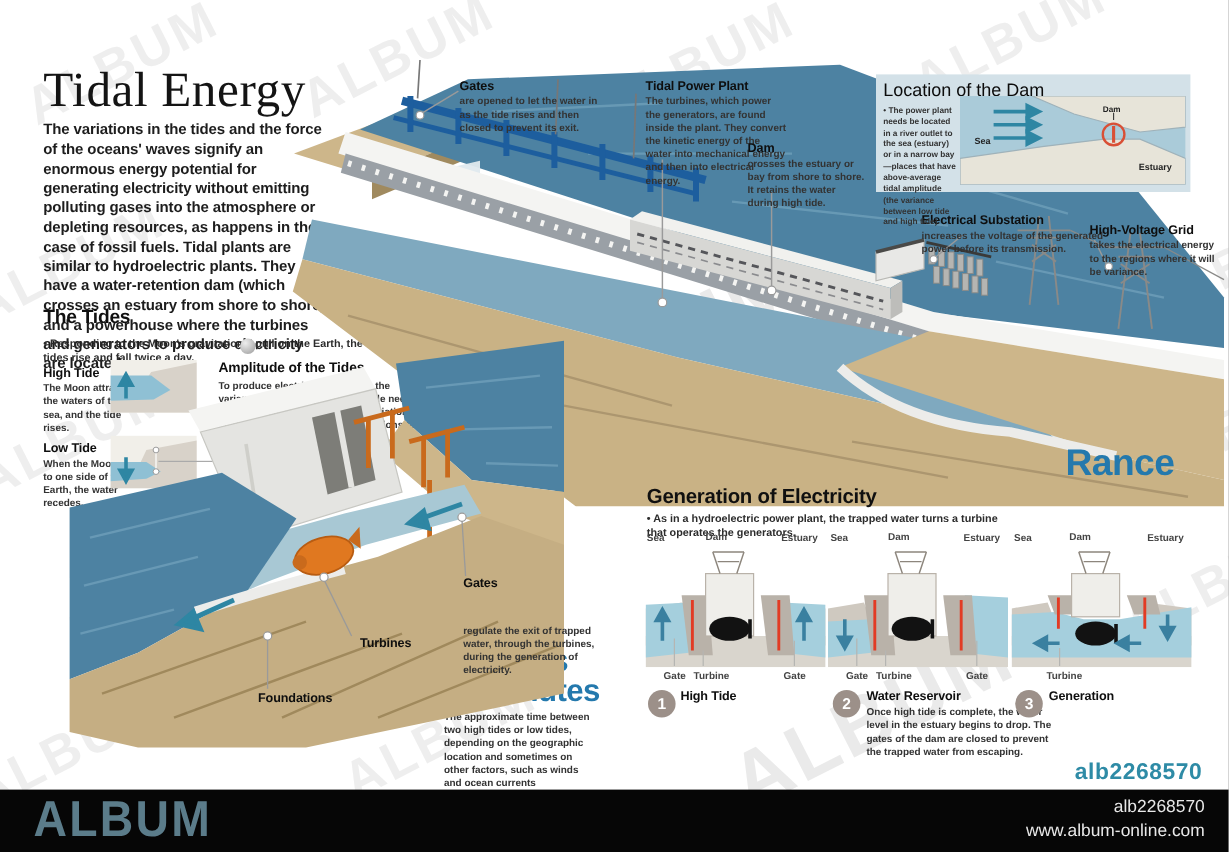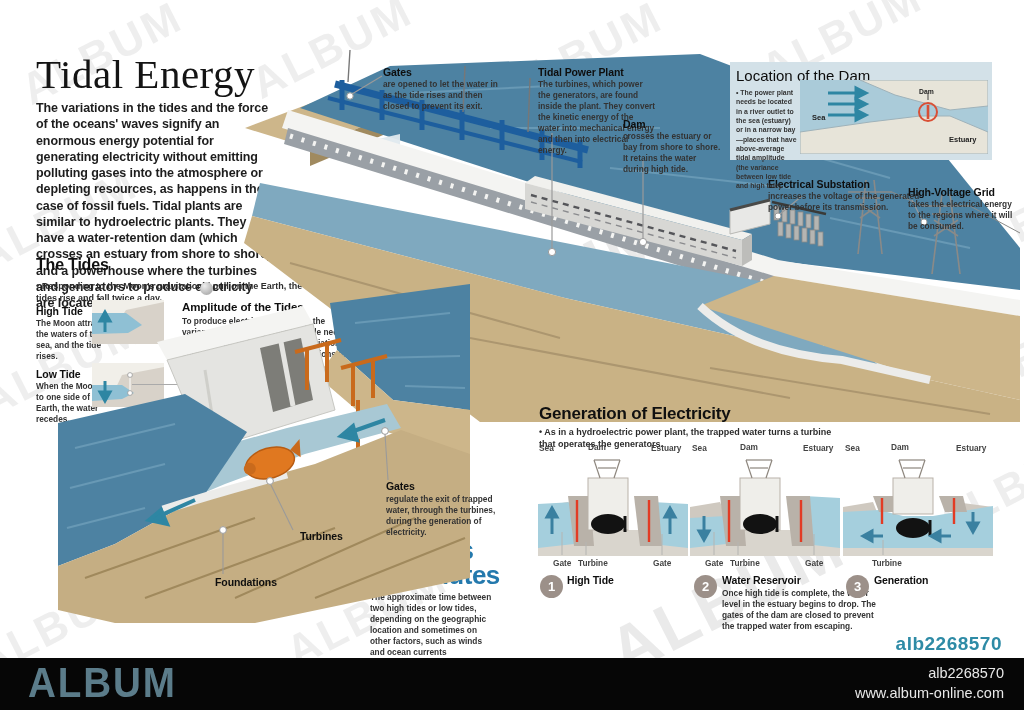--- a/index.html
+++ b/index.html
@@ -221,21 +221,21 @@
   <div class="abs lblh" style="left:538px;top:66px">Tidal Power Plant</div>
   <div class="abs lblp" style="left:538px;top:79px;width:118px">The turbines, which power the generators, are found inside the plant. They convert the kinetic energy of the water into mechanical energy and then into electrical energy.</div>
 
   <div class="abs lblh" style="left:623px;top:118px">Dam</div>
   <div class="abs lblp" style="left:623px;top:131px;width:100px">crosses the estuary or bay from shore to shore. It retains the water during high tide.</div>
 
   <div class="abs lblh" style="left:768px;top:178px">Electrical Substation</div>
   <div class="abs lblp" style="left:768px;top:191px;width:155px">increases the voltage of the generated power before its transmission.</div>
 
   <div class="abs lblh" style="left:908px;top:186px">High-Voltage Grid</div>
-  <div class="abs lblp" style="left:908px;top:199px;width:108px">takes the electrical energy to the regions where it will be consumed.</div>
+  <div class="abs lblp" style="left:908px;top:199px;width:108px">takes the electrical energy to the regions where it will be variance.</div>
 
   <div class="abs" style="left:730px;top:62px;width:262px;height:98px;background:#d3e1e8"></div>
   <div class="abs" style="left:736px;top:67px;font-size:15px;font-weight:normal;color:#0c0c0c">Location of the Dam</div>
   <div class="abs" style="left:736px;top:88px;width:62px;font-size:6.9px;font-weight:bold;color:#333;line-height:1.35">• The power plant needs be located in a river outlet to the sea (estuary) or in a narrow bay—places that have above-average tidal amplitude (the variance between low tide and high tide).</div>
   <svg class="abs" style="left:800px;top:80px" width="188" height="74" viewBox="0 0 188 74">
     <rect x="0" y="0" width="188" height="74" fill="#aacbd9"></rect>
     <polygon points="60,0 188,0 188,26 150,30 95,15" fill="#e7e4d9" stroke="#9fb2ba" stroke-width="1"></polygon>
     <polygon points="0,52 70,42 120,36 150,36 188,52 188,74 0,74" fill="#e7e4d9" stroke="#9fb2ba" stroke-width="1"></polygon>
     <g stroke="#2e86a3" stroke-width="3" fill="#2e86a3">
       <line x1="28" y1="13" x2="58" y2="13"></line>
@@ -248,20 +248,21 @@
     <g>
       <line x1="128" y1="14" x2="128" y2="20" stroke="#333" stroke-width=".9"></line>
       <circle cx="128" cy="32" r="9" fill="none" stroke="#d94f35" stroke-width="2"></circle>
       <line x1="128" y1="25" x2="128" y2="39" stroke="#d94f35" stroke-width="2.6"></line>
     </g>
   </svg>
   <div class="abs maplbl" style="left:812px;top:113px">Sea</div>
   <div class="abs maplbl" style="left:919px;top:88px;font-size:6.8px">Dam</div>
   <div class="abs maplbl" style="left:949px;top:135px">Estuary</div>
 
+  <div class="abs" style="left:888px;top:368px;font-size:31px;font-weight:bold;color:#2479ad;letter-spacing:-.5px">Rance</div>
 
   <div class="abs sech2" style="left:539px;top:404px">Generation of Electricity</div>
   <div class="abs bullet" style="left:539px;top:426px;width:310px">• As in a hydroelectric power plant, the trapped water turns a turbine that operates the generators.</div>
 
   <svg class="abs" style="left:538px;top:452px" width="150" height="104" viewBox="0 0 150 104">
     <polygon points="0,78 150,78 150,104 0,104" fill="#d9d5cd"></polygon>
     <polygon points="0,55 30,50 42,80 0,86" fill="#cfc9c0"></polygon>
     <polygon points="112,50 150,55 150,86 104,80" fill="#cfc9c0"></polygon>
     <polygon points="0,52 36,50 36,92 0,96" fill="#a5cfdd"></polygon>
     <polygon points="114,50 150,52 150,96 114,92" fill="#a5cfdd"></polygon>
@@ -458,21 +459,21 @@
       <line x1="330" y1="156" x2="333" y2="202"></line>
     </g>
     <g fill="#fff" stroke="#9a9a9a" stroke-width="1">
       <circle cx="215" cy="203" r="3.4"></circle>
         <circle cx="168" cy="252" r="3.4"></circle>
         <circle cx="330" cy="153" r="3.4"></circle>
     </g>
   </svg>
 
   <div class="abs lblh" style="left:386px;top:480px">Gates</div>
-  <div class="abs lblp" style="left:386px;top:494px;width:132px">regulate the exit of trapped water, through the turbines, during the generation of electricity.</div>
+  <div class="abs lblp" style="left:386px;top:520px;width:132px">regulate the exit of trapped water, through the turbines, during the generation of electricity.</div>
   <div class="abs lblh" style="left:300px;top:530px">Turbines</div>
   <div class="abs lblh" style="left:215px;top:576px">Foundations</div>
 
   <div class="abs stockteal" style="right:22px;top:633px">alb2268570</div>
   <div class="abs footer" style="left:0;top:658px;width:1024px;height:52px">
     <div class="abs brand" style="left:28px;top:1px">ALBUM</div>
     <div class="abs fright" style="right:20px;top:6px">
       <div>alb2268570</div>
       <div>www.album-online.com</div>
     </div>

